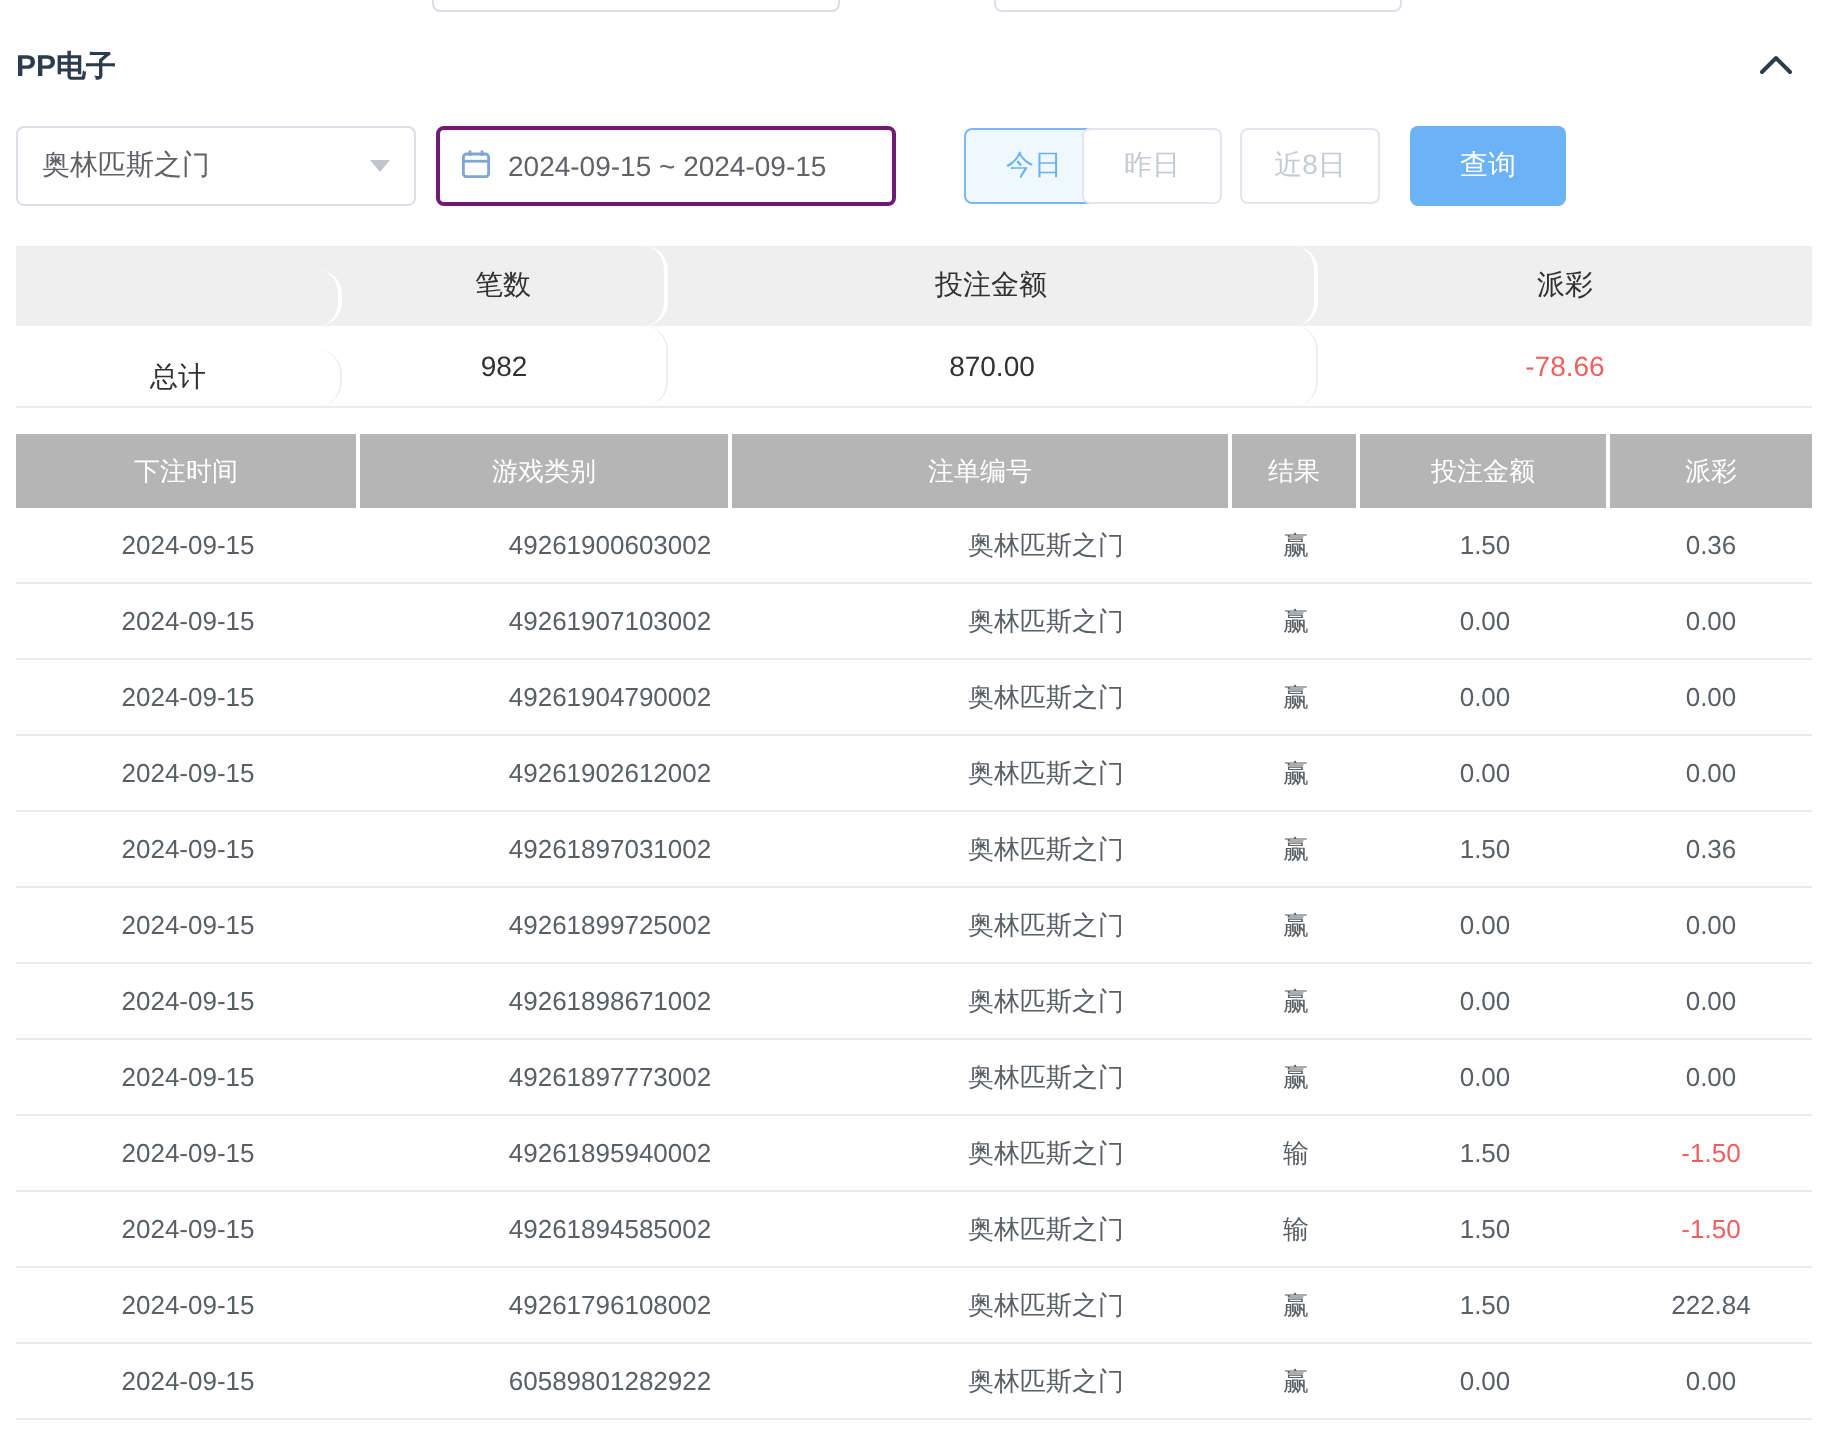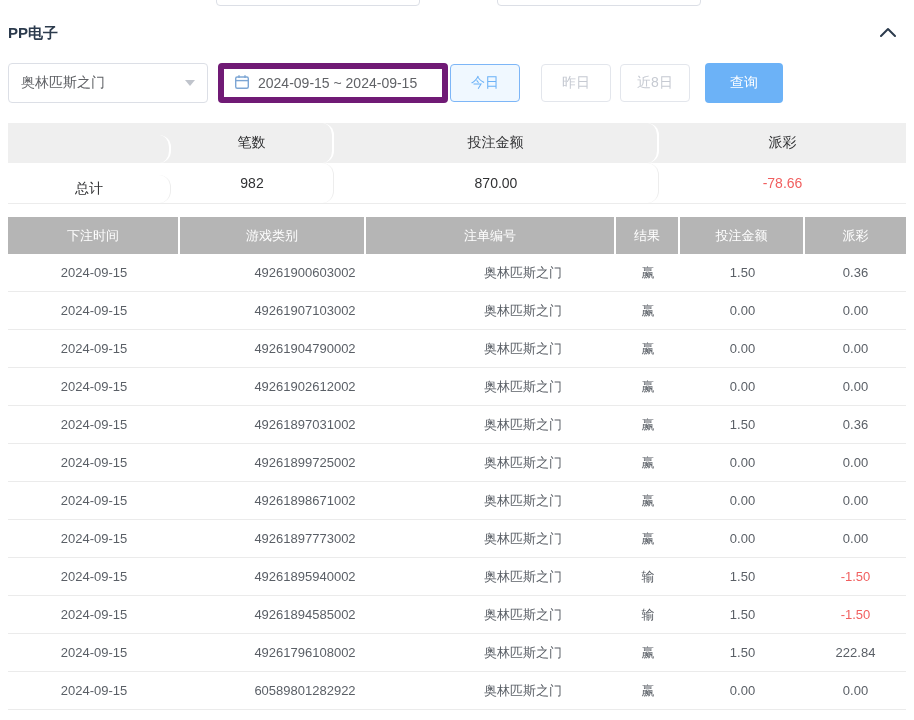--- a/index.html
+++ b/index.html
@@ -15,21 +15,21 @@
   .collapse-btn { position:absolute; right:17px; top:25px; width:18px; height:16px; cursor:pointer;
     background:none; border:none; }
 
   
   .select-box { position:absolute; left:8px; top:63px; width:200px; height:40px;
     border:1px solid #dcdfe6; border-radius:4px; background:#fff;
     display:flex; align-items:center; padding:0 12px; font-size:14px; color:#606266; cursor:pointer; }
   .caret-down { width:0; height:0; margin-left:auto;
     border-left:5px solid transparent; border-right:5px solid transparent; border-top:6px solid #c0c4cc; }
   .date-box { position:absolute; left:218px; top:63px; width:230px; height:40px;
-    border:6px solid #701a75; border-radius:4px; background:#fff;
+    border:2px solid #701a75; border-radius:4px; background:#fff;
     display:flex; align-items:center; padding:0 10px; font-size:14px; color:#606266; cursor:pointer; }
   .date-box .txt { margin-left:8px; }
 
   .qbtn { position:absolute; top:64px; width:70px; height:38px; border-radius:4px;
     background:#fff; border:1px solid #e3e6ec; color:#c6cad2; font-size:14px; cursor:pointer;
     font-family:inherit; }
   .qbtn.active { border-color:var(--accent-border,#7db6f7); color:var(--accent,#5ca5f2); background:#f0f8ff; }
   .search-btn { position:absolute; left:705px; top:63px; width:78px; height:40px; border:none;
     border-radius:4px; background:var(--accent,#6cb2f7); color:#fff; font-size:14px; cursor:pointer;
     font-family:inherit; }
@@ -86,21 +86,21 @@
       <svg width="16" height="16" viewBox="0 0 16 16" fill="none" stroke="#7da6d4" stroke-width="1.4">
         <rect x="1.7" y="3" width="12.6" height="11.3" rx="1.5"></rect>
         <line x1="1.7" y1="6.6" x2="14.3" y2="6.6"></line>
         <line x1="5" y1="1.2" x2="5" y2="4"></line>
         <line x1="11" y1="1.2" x2="11" y2="4"></line>
       </svg>
     </span>
     <span class="txt">2024-09-15 ~ 2024-09-15</span>
   </div>
 
-  <button class="qbtn active" style="left:450px;text-align:center;">今日</button>
+  <button class="qbtn active" style="left:482px;text-align:center;">今日</button>
   <button class="qbtn" style="left:541px;">昨日</button>
   <button class="qbtn" style="left:620px;">近8日</button>
   <button class="search-btn">查询</button>
 
   <div class="summary">
     <div class="shead">
       <div class="scell scol1"></div>
       <div class="scell scol2">笔数</div>
       <div class="scell scol3">投注金额</div>
       <div class="scell scol4">派彩</div>

